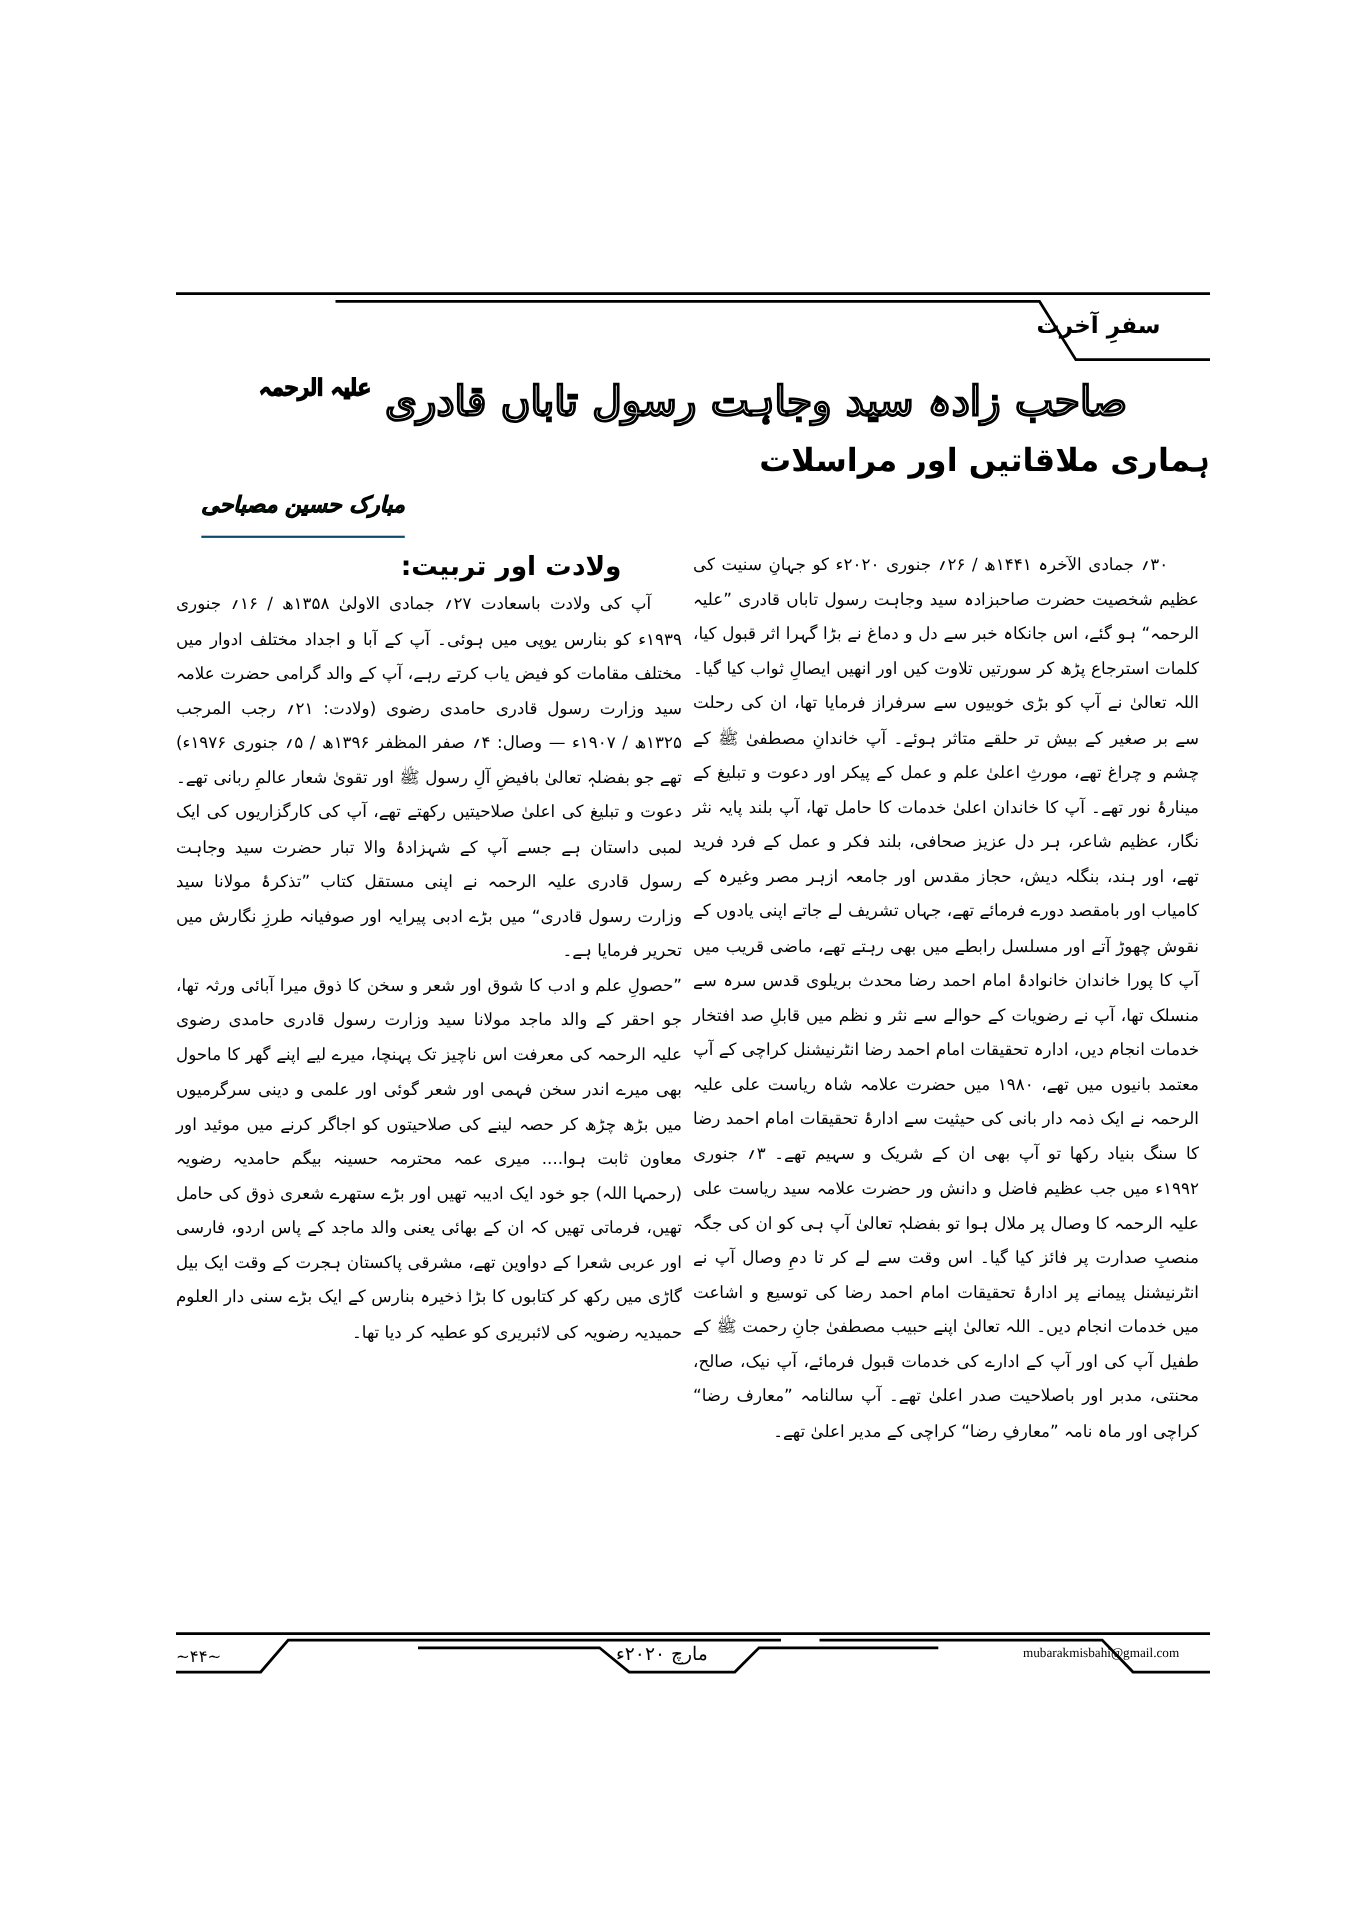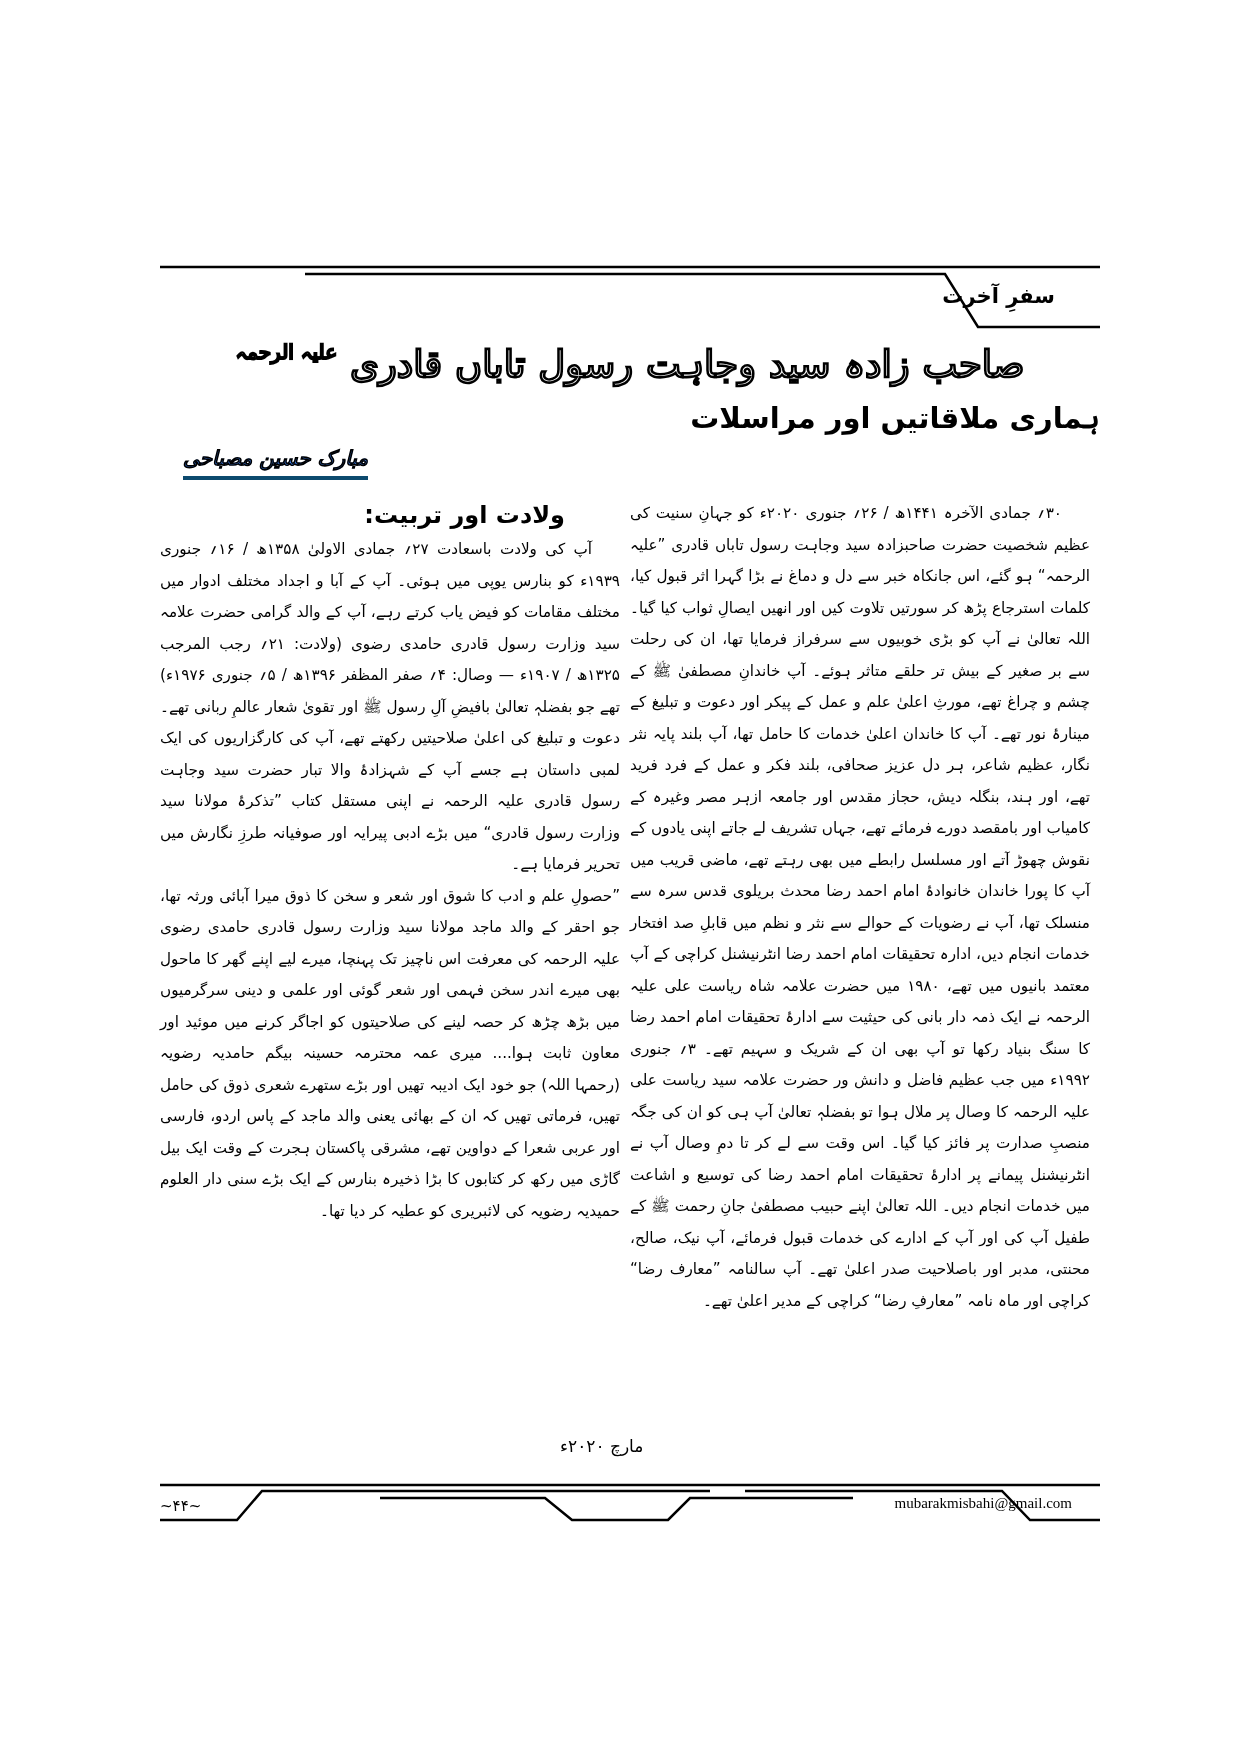--- a/index.html
+++ b/index.html
@@ -2,30 +2,30 @@
 <html><head>
 <meta charset="utf-8">
 <style>
   html, body { margin: 0; padding: 0; background: #ffffff; }
   body { width: 1240px; height: 1754px; position: relative; overflow: hidden; color: #000; font-family: "DejaVu Sans", sans-serif; }
   svg.rules { position: absolute; left: 0; top: 0; }
   .section-label { position: absolute; right: 185px; top: 284px; font-weight: bold; font-size: 21px; direction: rtl; font-family: "DejaVu Sans", sans-serif; }
   .main-title { position: absolute; left: 160px; width: 940px; top: 340px; text-align: center; direction: rtl; font-family: "DejaVu Serif", serif; font-size: 37px; font-weight: bold; color: #fff; -webkit-text-stroke: 1.4px #000; letter-spacing: 0; }
   .main-title .hon { font-size: 20px; vertical-align: 18px; }
   .sub-title { position: absolute; left: 160px; width: 940px; top: 401px; text-align: right; direction: rtl; font-family: "DejaVu Sans", sans-serif; font-size: 29px; font-weight: bold; }
-  .author { position: absolute; left: 183px; top: 446px; direction: rtl; font-family: "DejaVu Serif", serif; font-size: 20px; font-style: italic; font-weight: bold; color: #3b82f6; -webkit-text-stroke: 0.8px #000; border-bottom: 4px solid #0c4a6e; padding-bottom: 6px; }
+  .author { position: absolute; left: 183px; top: 446px; direction: rtl; font-family: "DejaVu Serif", serif; font-size: 20px; font-style: italic; font-weight: bold; color: #14532d; -webkit-text-stroke: 0.8px #000; border-bottom: 2px solid #0c4a6e; padding-bottom: 17px; }
   .col { position: absolute; top: 498px; width: 460px; direction: rtl; text-align: justify; font-family: "DejaVu Sans", sans-serif; font-size: 15.2px; line-height: 31.5px; }
   .col-right { left: 630px; }
   .col-left { left: 160px; }
   .col p { margin: 0; text-indent: 28px; }
   .col p.noindent { text-indent: 0; }
   .col h2 { margin: 0 0 2px 0; font-size: 24px; font-weight: bold; text-align: right; padding-right: 55px; line-height: 34px; }
   .footer-page { position: absolute; left: 160px; top: 1497px; font-size: 15px; font-family: "DejaVu Sans", sans-serif; }
-  .footer-date { position: absolute; left: 560px; top: 1436px; font-size: 17px; direction: rtl; font-family: "DejaVu Sans", sans-serif; }
-  .footer-email { position: absolute; right: 168px; top: 1495px; font-size: 15px; font-family: "Liberation Serif", serif; }
+  .footer-date { position: absolute; left: 560px; top: 1494px; font-size: 17px; direction: rtl; font-family: "DejaVu Sans", sans-serif; }
+  .footer-email { position: absolute; right: 168px; top: 1495px; font-size: 12px; font-family: "Liberation Serif", serif; }
 </style>
 </head>
 <body>
 
 <svg class="rules" width="1240" height="1754">
 
   <line x1="160" y1="267" x2="1100" y2="267" stroke="#000" stroke-width="2.5"></line>
   <polyline points="305,273 547,273 563,273 563,273 548,273 548,273 548,273" fill="none" stroke="#000" stroke-width="0"></polyline>
   <polyline points="305,273 548,273 565,273" fill="none" stroke="#000" stroke-width="0"></polyline>
   <polyline points="305,273 548,273 565,273" fill="none" stroke="none"></polyline>

